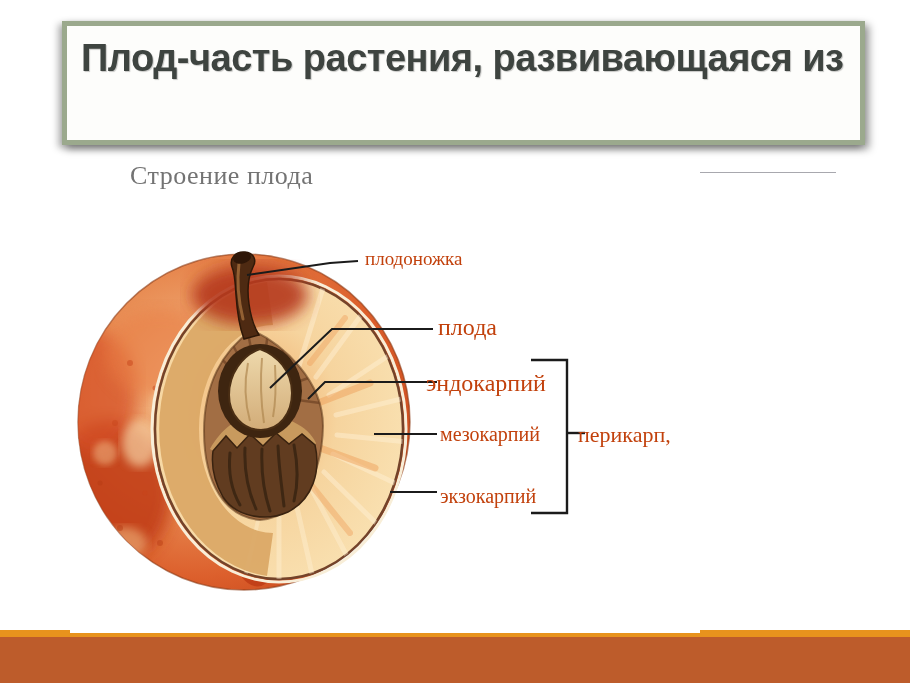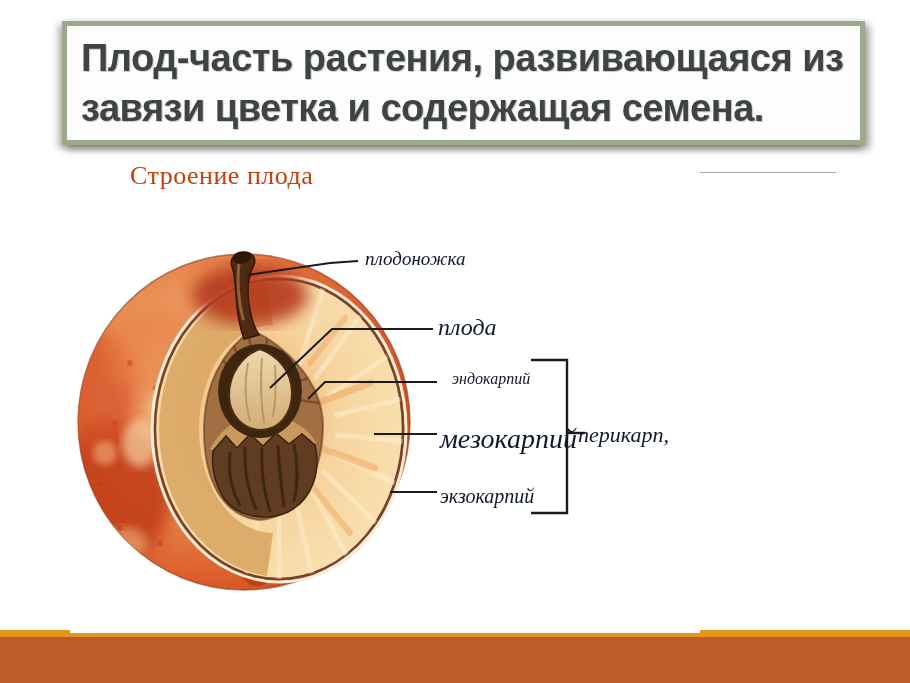--- a/index.html
+++ b/index.html
@@ -16,55 +16,53 @@
   }
   .title-line{
     font-family:"Liberation Sans", sans-serif;font-weight:700;
     font-size:38px;line-height:50px;letter-spacing:-0.5px;color:#3E4440;
     white-space:nowrap;text-shadow:1px 1px 1px rgba(0,0,0,.22);
   }
 
   
   .heading{
     position:absolute;left:130px;top:161px;
-    font-family:"Liberation Serif", serif;font-size:26px;color:#c2410c;
+    font-family:"Liberation Serif", serif;font-size:26px;color:#737373;
     letter-spacing:.5px;white-space:nowrap;
   }
   .rule{position:absolute;left:700px;top:172px;width:136px;height:1px;background:#A8A8AE;}
 
   
   .lbl{
-    position:absolute;font-family:"Liberation Serif", serif;color:#0f172a;
+    position:absolute;font-family:"Liberation Serif", serif;color:#c2410c;
     white-space:nowrap;
-    font-style:italic;
   }
   .lbl-stalk   {left:365px;top:248px;font-size:19px;}
   .lbl-seed    {left:438px;top:314px;font-size:24px;}
-  .lbl-endocarp{left:452px;top:370px;font-size:16px;}
-  .lbl-mesocarp{left:440px;top:423px;font-size:28px;}
+  .lbl-endocarp{left:426px;top:370px;font-size:24px;}
+  .lbl-mesocarp{left:440px;top:423px;font-size:20px;}
   .lbl-exocarp {left:440px;top:485px;font-size:20px;}
   .lbl-pericarp{left:578px;top:419px;font-size:22px;line-height:32px;}
 
   
   .peach-wrap{position:absolute;left:70px;top:243px;width:372px;height:360px;}
   .lines-svg{position:absolute;left:0;top:0;width:910px;height:683px;pointer-events:none;}
 
   
   .footer-amber{position:absolute;left:0;top:630px;width:910px;height:7px;background:#E8931D;}
   .footer-step {position:absolute;left:70px;top:630px;width:630px;height:3px;background:#ffffff;}
   .footer-rust {position:absolute;left:0;top:637px;width:910px;height:46px;background:#BD5C2B;}
 </style>
 </head>
 <body>
 
 <div class="slide">
 
   <div class="title-box">
     <div class="title-line">Плод-часть растения, развивающаяся из</div>
-    <div class="title-line">завязи цветка и содержащая семена.</div>
   </div>
 
   <div class="heading">Строение плода</div>
   <div class="rule"></div>
 
   <div class="peach-wrap">
     <svg width="372" height="360" viewBox="0 0 372 360">
       <defs>
         <radialGradient id="skinGrad" cx="35%" cy="40%" r="75%">
           <stop offset="0%" stop-color="#F4BE8C"></stop>

